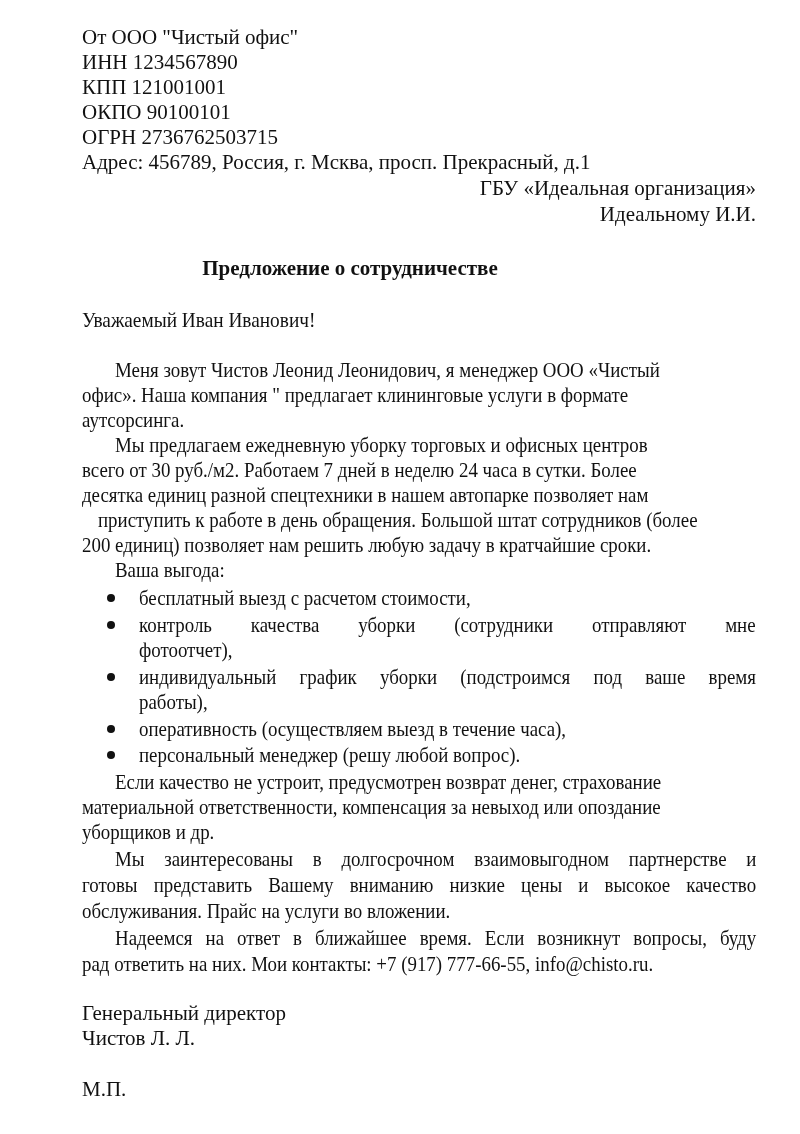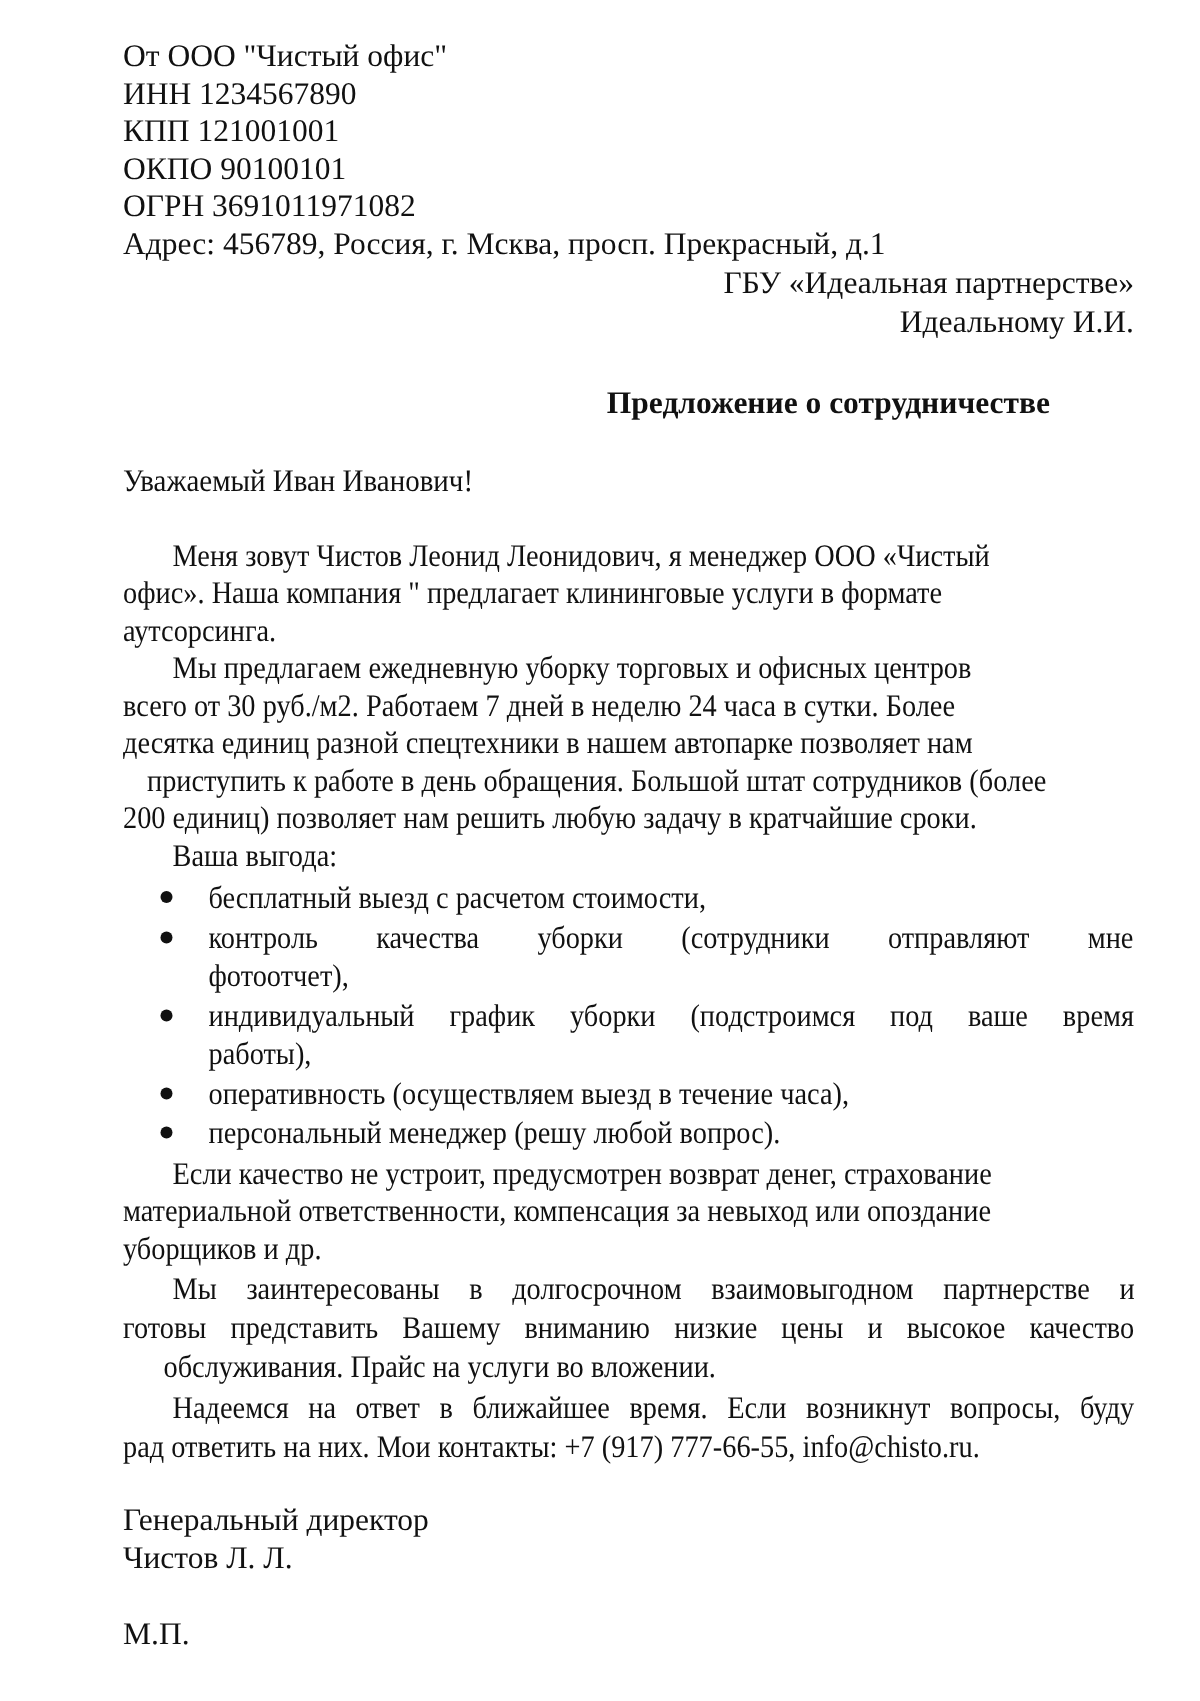--- a/index.html
+++ b/index.html
@@ -3,34 +3,34 @@
 <meta charset="utf-8">
 <style>
   html, body { margin: 0; padding: 0; background: #ffffff; }
   body {
     width: 800px; height: 1134px; position: relative; overflow: hidden;
     font-family: "Liberation Serif", serif; color: #111111; font-size: 21px;
   }
   .line { position: absolute; white-space: nowrap; line-height: 26px; }
   .left { left: 82px; }
   .right { right: 44px; text-align: right; }
-  .title { left: 0; width: 700px; text-align: right; font-weight: bold; }
+  .title { left: 0; width: 700px; text-align: center; font-weight: bold; }
   .bullet-dot { position: absolute; left: 107px; width: 8px; height: 8px; border-radius: 50%; background: #111; }
 </style>
 </head>
 <body>
 
 <div class="line left" style="top:24px">От ООО "Чистый офис"</div>
 <div class="line left" style="top:49px">ИНН 1234567890</div>
 <div class="line left" style="top:74px">КПП 121001001</div>
 <div class="line left" style="top:99px">ОКПО 90100101</div>
-<div class="line left" style="top:124px">ОГРН 3691011971082</div>
+<div class="line left" style="top:124px">ОГРН 2736762503715</div>
 <div class="line left" style="top:149px">Адрес: 456789, Россия, г. Мсква, просп. Прекрасный, д.1</div>
 
-<div class="line right" style="top:175px">ГБУ «Идеальная партнерстве»</div>
+<div class="line right" style="top:175px">ГБУ «Идеальная организация»</div>
 <div class="line right" style="top:201px">Идеальному И.И.</div>
 
 <div class="line title" style="top:255px">Предложение о сотрудничестве</div>
 
 <div class="line left cond" style="top:307px; transform: scaleX(0.92); transform-origin:left center;">Уважаемый Иван Иванович!</div>
 
 <div id="body" style="position:absolute; left:0; top:0; width:794px; height:1134px;">
 
   <div class="line" style="top:357px; left:115px;"><span class="sq">Меня зовут Чистов Леонид Леонидович, я менеджер ООО «Чистый</span></div>
   <div class="line" style="top:382px; left:82px;"><span class="sq">офис». Наша компания " предлагает клининговые услуги в формате</span></div>
@@ -68,21 +68,21 @@
       <div class="line" style="top:742px; left:139px;"><span class="sq">персональный менеджер (решу любой вопрос).</span></div>
     </div>
   </div>
 
   <div class="line" style="top:769px; left:115px;"><span class="sq">Если качество не устроит, предусмотрен возврат денег, страхование</span></div>
   <div class="line" style="top:794px; left:82px;"><span class="sq">материальной ответственности, компенсация за невыход или опоздание</span></div>
   <div class="line sjust" style="top:846px; left:115px; width:641px;"><span class="sq" style="word-spacing: 16.7037px;">Мы заинтересованы в долгосрочном взаимовыгодном партнерстве и</span></div>
 
   <div class="line" style="top:819px; left:82px;"><span class="sq">уборщиков и др.</span></div>
   <div class="line sjust" style="top:872px; left:82px; width:674px;"><span class="sq" style="word-spacing: 12.6111px;">готовы представить Вашему вниманию низкие цены и высокое качество</span></div>
-  <div class="line" style="top:898px; left:82px;margin-left:27px;"><span class="sq">обслуживания. Прайс на услуги во вложении.</span></div>
+  <div class="line" style="top:898px; left:82px;"><span class="sq">обслуживания. Прайс на услуги во вложении.</span></div>
 
   <div class="line sjust" style="top:925px; left:115px; width:641px;"><span class="sq" style="word-spacing: 9.24691px;">Надеемся на ответ в ближайшее время. Если возникнут вопросы, буду</span></div>
   <div class="line" style="top:951px; left:82px;"><span class="sq">рад ответить на них. Мои контакты: +7 (917) 777-66-55, info@chisto.ru.</span></div>
 </div>
 
 <div class="line left" style="top:1000px">Генеральный директор</div>
 <div class="line left" style="top:1025px">Чистов Л. Л.</div>
 <div class="line left" style="top:1076px">М.П.</div>
 
 <style>

